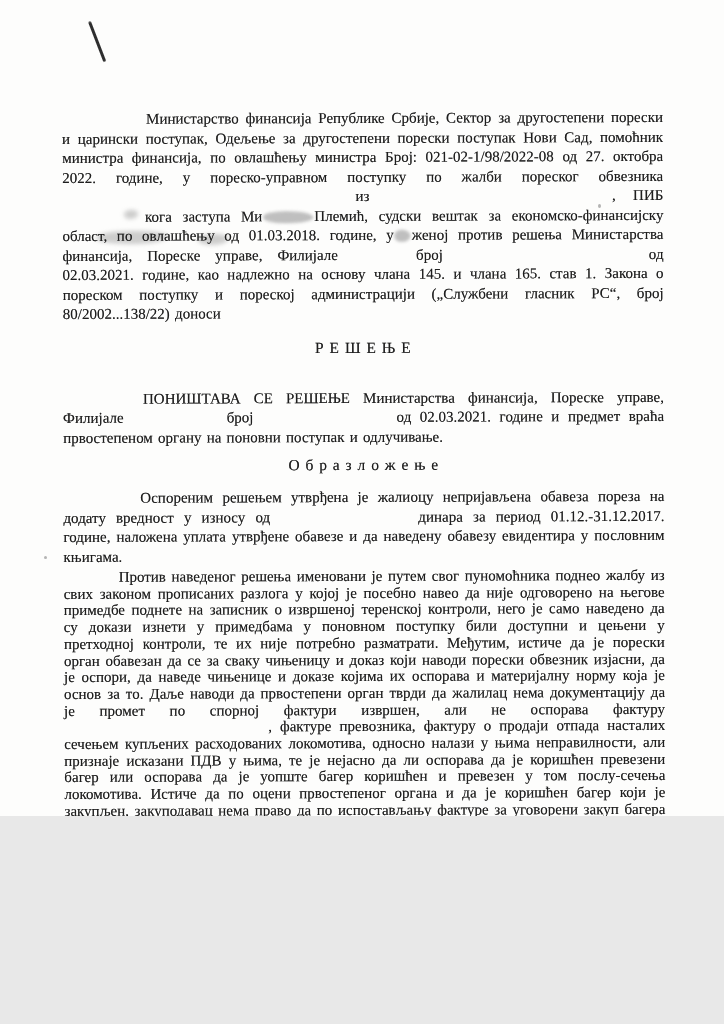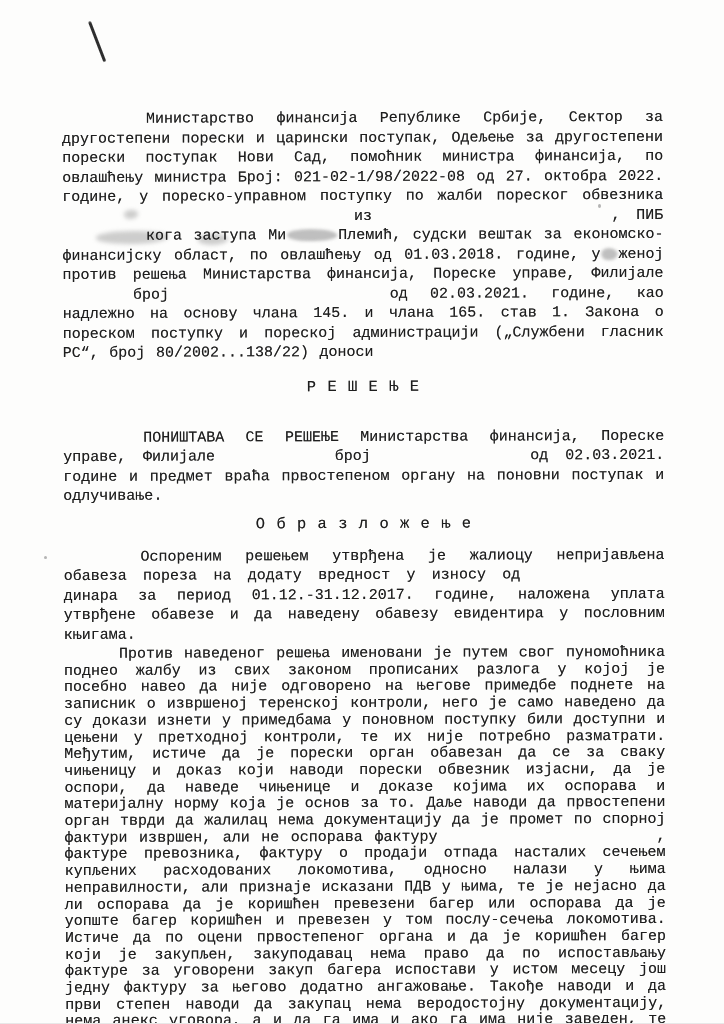--- a/index.html
+++ b/index.html
@@ -3,25 +3,25 @@
 <meta charset="utf-8">
 <style>
   html, body {
     margin: 0;
     padding: 0;
     background: #e8e8e8;
   }
   .page {
     position: relative;
     width: 724px;
-    height: 1023px;
+    height: 816px;
     margin: 0 auto;
     background: #fdfdfc;
     overflow: hidden;
-    font-family: Liberation Mono, monospace;
+    font-family: Liberation Serif, serif;
     color: #1e1e1e;
   }
   .content {
     position: absolute;
     left: 62px;
     top: 110px;
     width: 601px;
     transform: rotate(-0.2deg);
     transform-origin: top left;
   }

